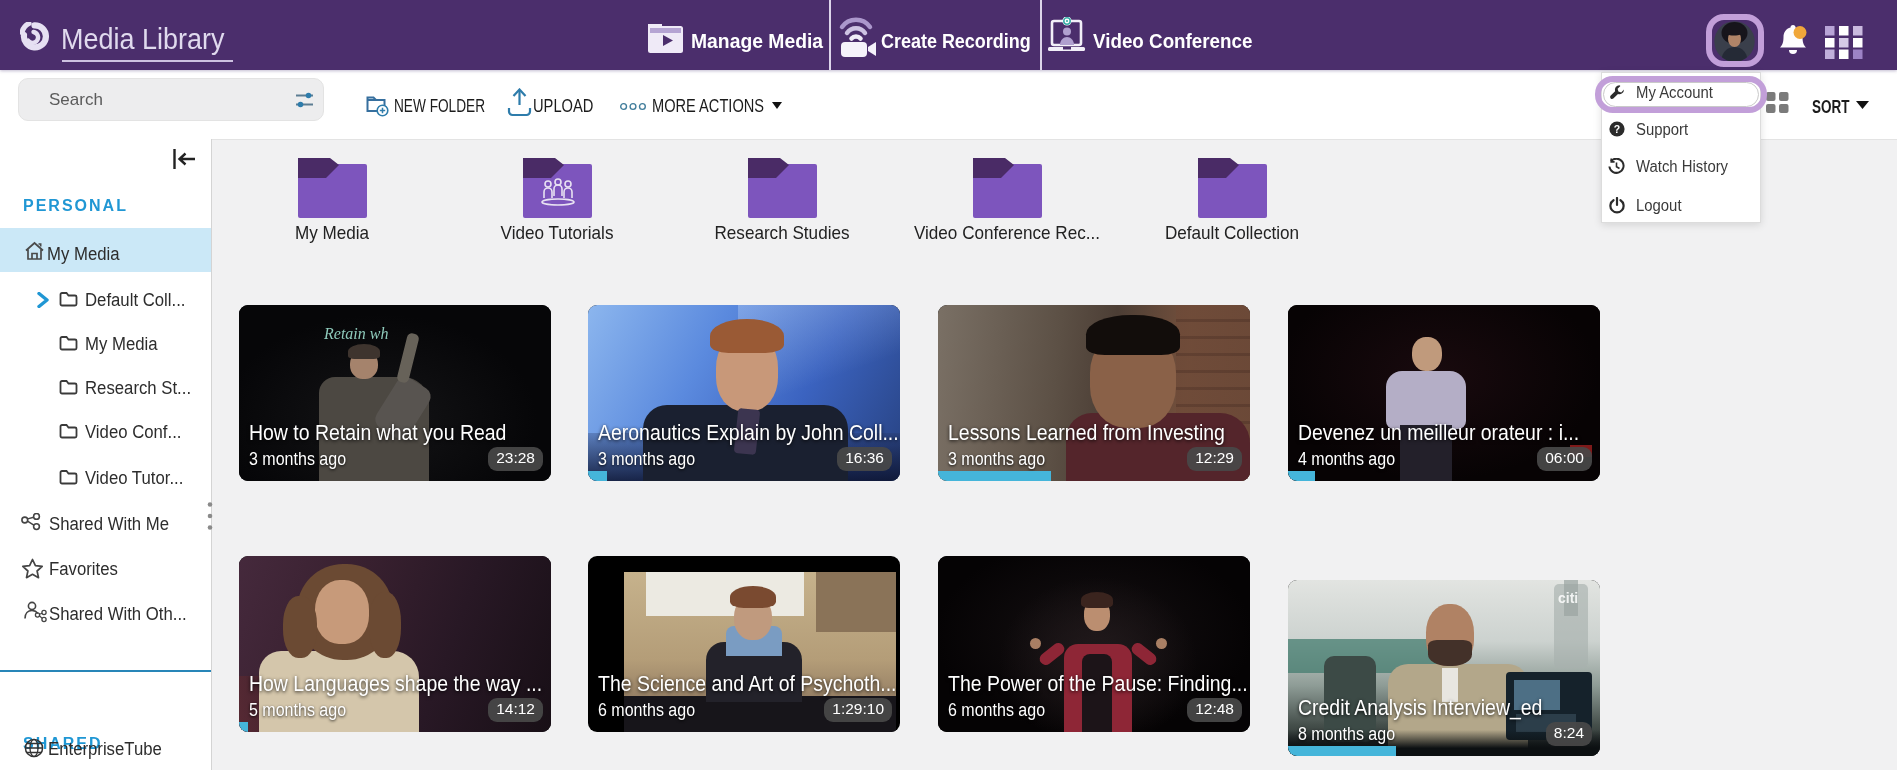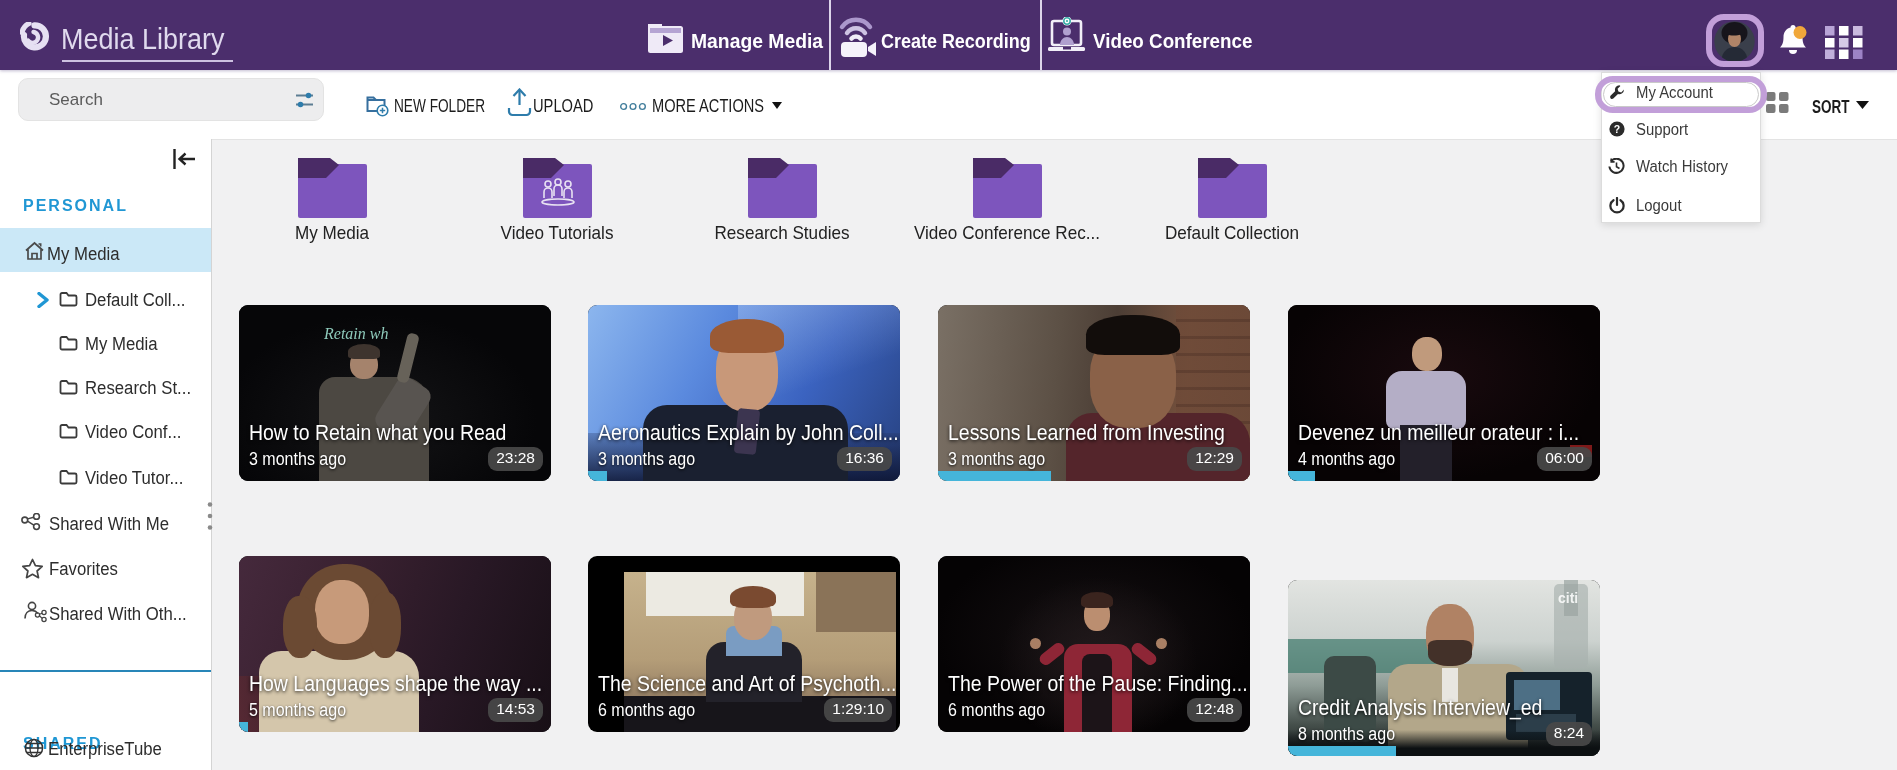--- a/index.html
+++ b/index.html
@@ -335,21 +335,21 @@
 <div class="card" style="left:239px; top:556px;">
   <div class="abs" style="left:0;top:0;width:312px;height:176px;background:linear-gradient(110deg,#45293c 0%,#38202f 35%,#281825 65%,#180f16 100%);"></div>
   <div class="abs" style="left:0;top:120px;width:90px;height:56px;background:linear-gradient(80deg,#5e2b33,#3a1c26 70%);opacity:.75;"></div>
   <div class="abs" style="left:20px;top:95px;width:160px;height:81px;background:#d4c6ab;border-radius:22px 26px 0 0;"></div>
   <div class="abs" style="left:58px;top:8px;width:96px;height:96px;background:#6b4a33;border-radius:48%;"></div>
   <div class="abs" style="left:76px;top:24px;width:54px;height:64px;background:#c79a7a;border-radius:46% 46% 44% 44%;"></div>
   <div class="abs" style="left:44px;top:40px;width:34px;height:62px;background:#6b4a33;border-radius:45%;"></div>
   <div class="abs" style="left:130px;top:36px;width:32px;height:66px;background:#6b4a33;border-radius:45%;"></div>
   <div class="ctitle">How Languages shape the way ...</div>
   <div class="cago">5 months ago</div>
-    <div class="cdur">14:53</div>
+    <div class="cdur">14:12</div>
   <div class="cprog" style="width:9px;"></div>
 </div>
 
 <div class="card" style="left:588px; top:556px;">
   <div class="abs" style="left:36px;top:16px;width:272px;height:146px;background:linear-gradient(180deg,#c6b28c 0%,#b49d78 60%,#86705a 100%);"></div>
   <div class="abs" style="left:58px;top:16px;width:158px;height:44px;background:#eceae2;"></div>
   <div class="abs" style="left:228px;top:16px;width:80px;height:60px;background:#8a7358;"></div>
   <div class="abs" style="left:36px;top:140px;width:272px;height:36px;background:#17151a;"></div>
   <div class="abs" style="left:118px;top:86px;width:96px;height:60px;background:#23222a;border-radius:18px 18px 0 0;"></div>
   <div class="abs" style="left:138px;top:70px;width:56px;height:30px;background:#7a9cc2;border-radius:8px 8px 0 0;"></div>

